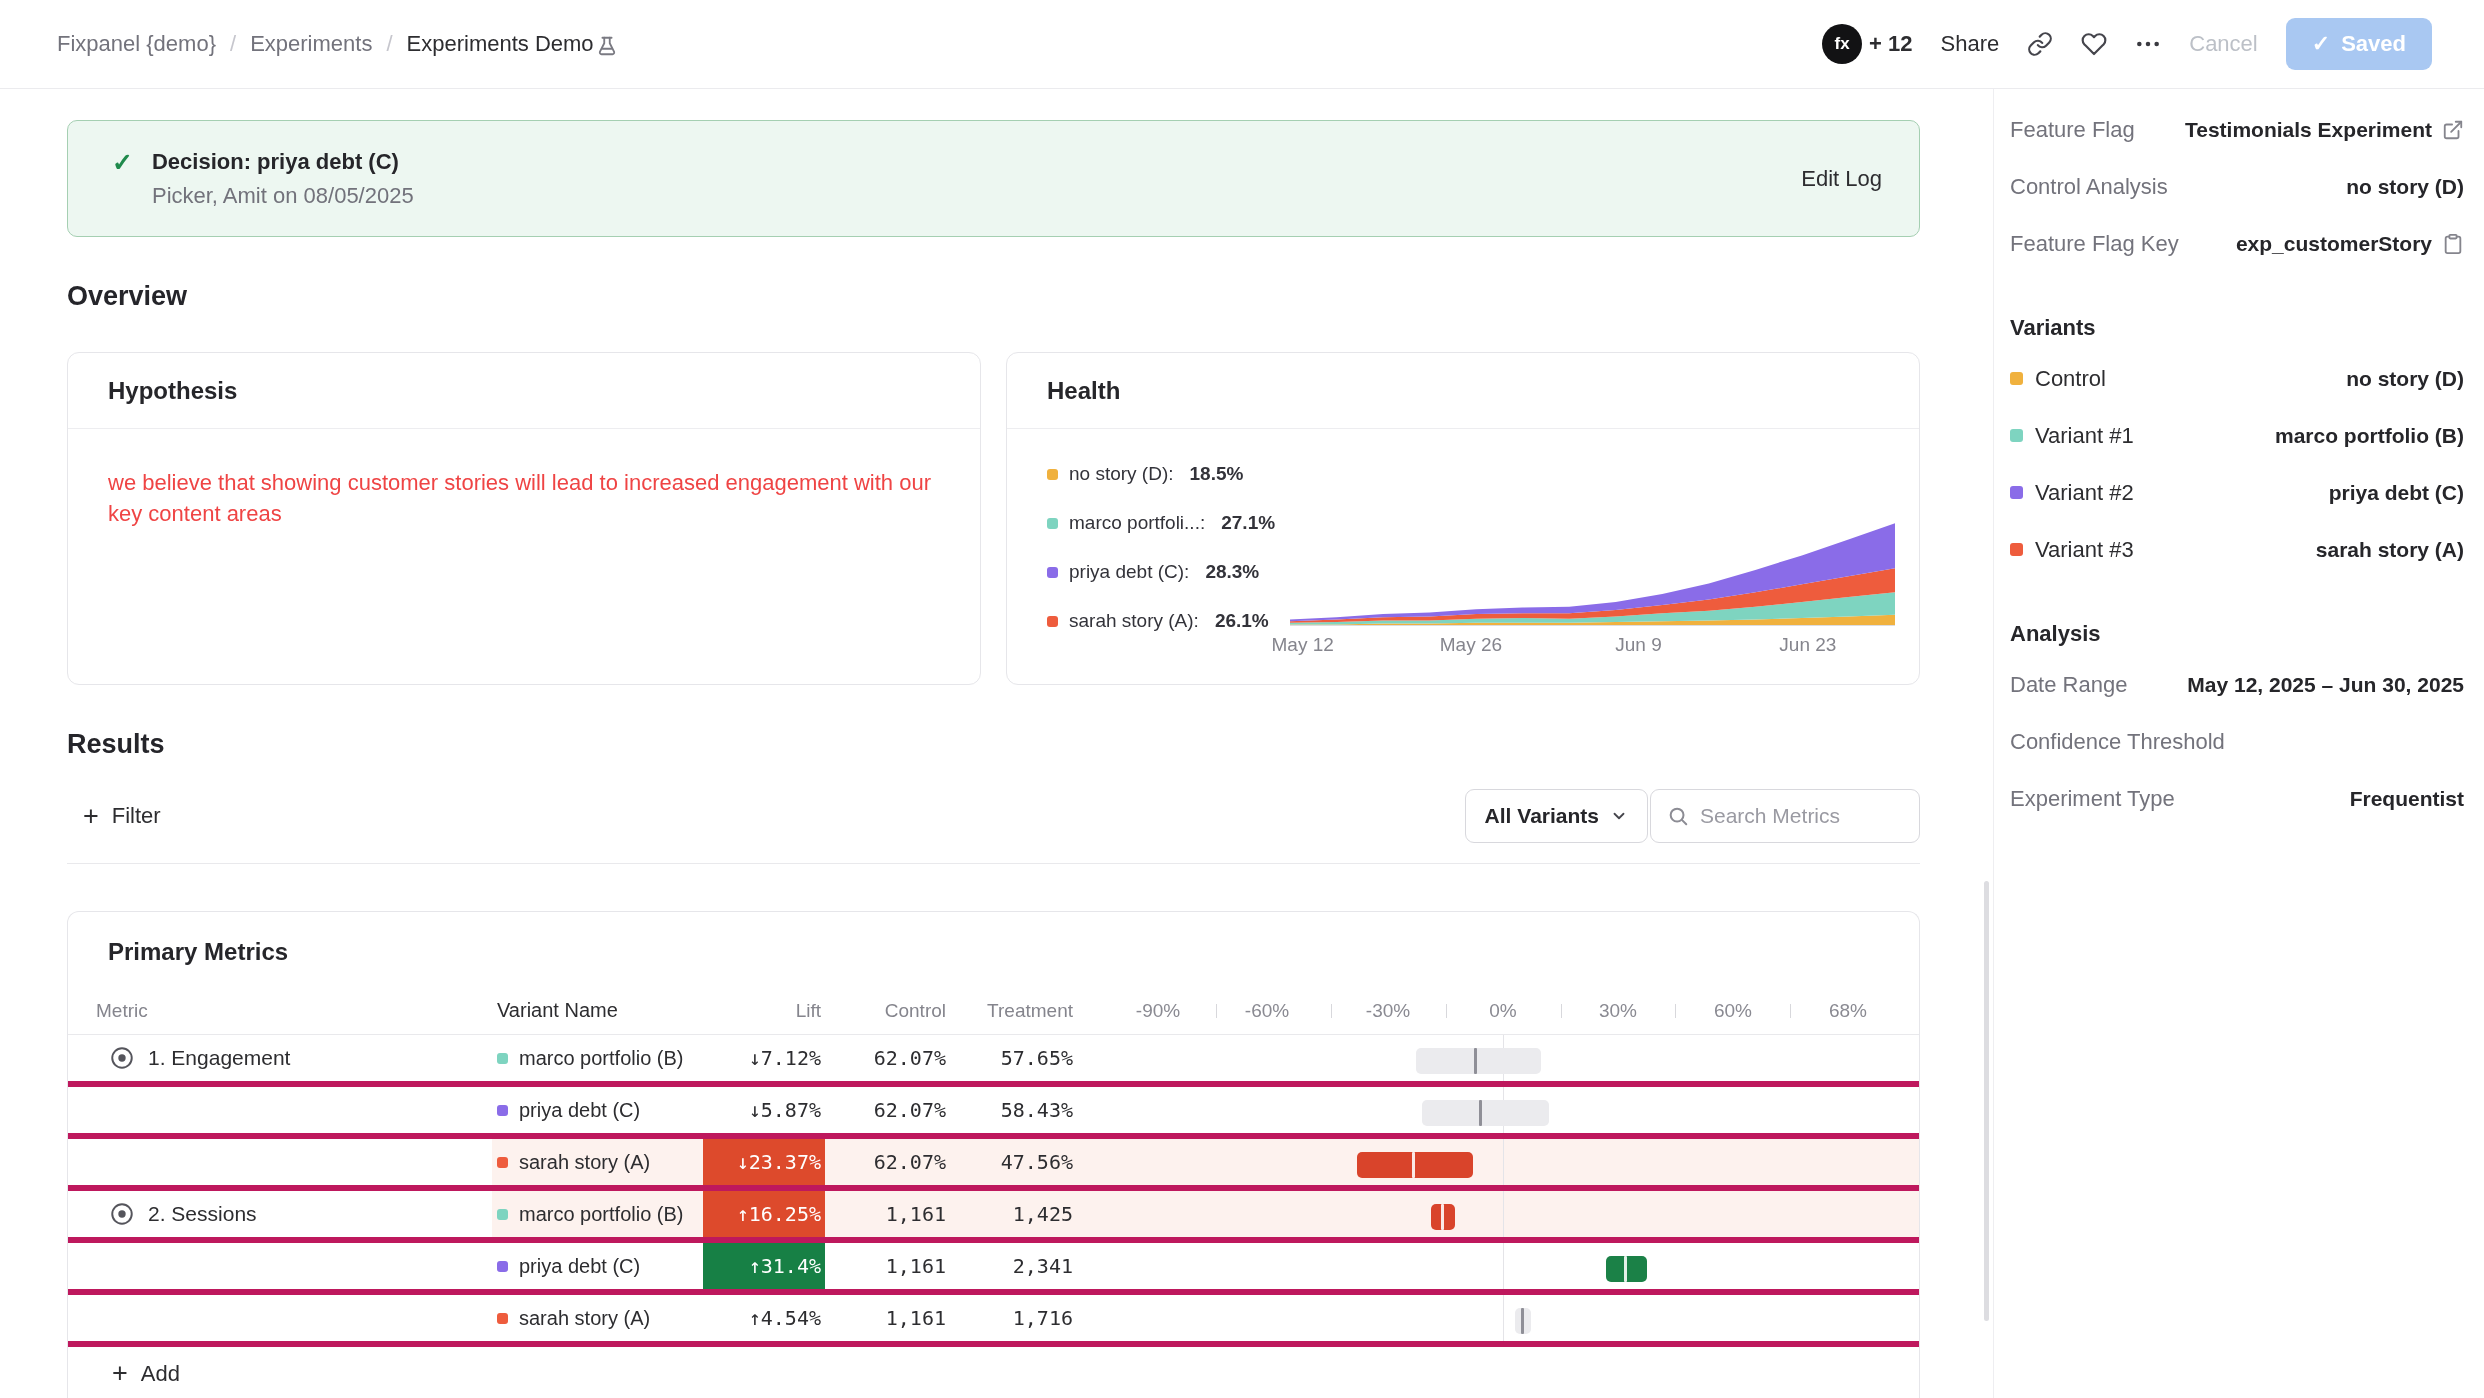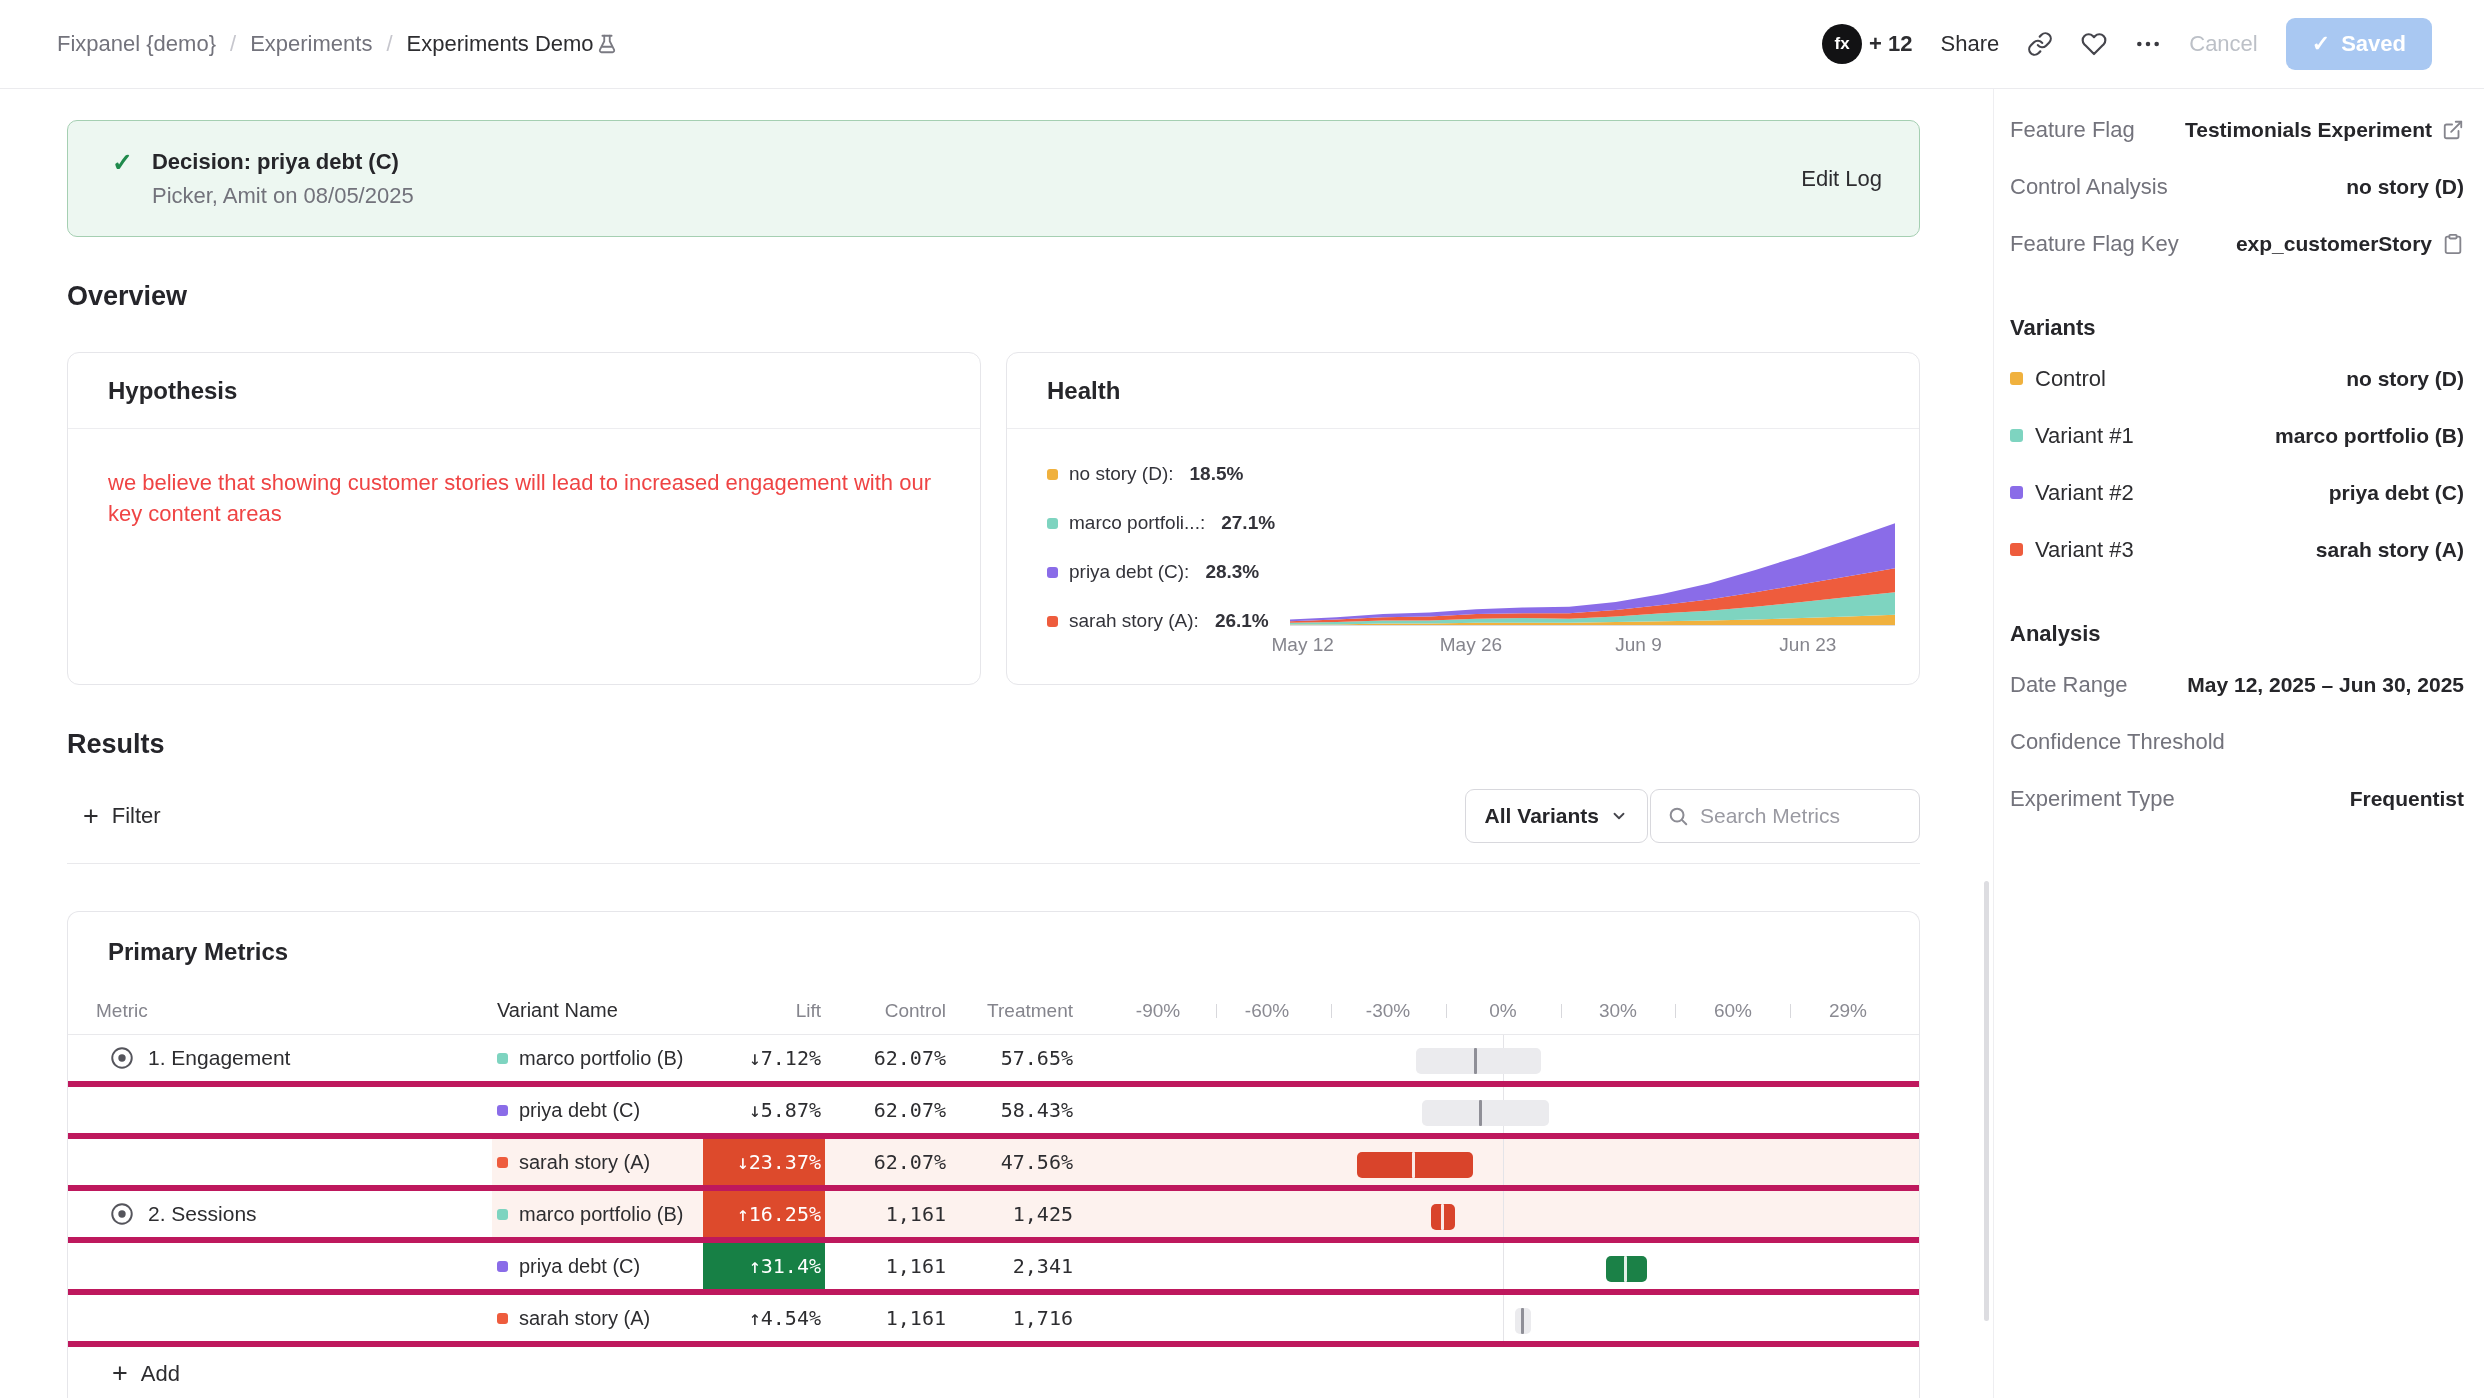--- a/index.html
+++ b/index.html
@@ -7,21 +7,21 @@
   html,body{width:2484px;height:1398px;overflow:hidden;background:#fff;
     font-family:"Liberation Sans",sans-serif;color:#2d2d30}
   svg{display:block}
 
   
   .topbar{height:89px;display:flex;align-items:center;justify-content:space-between;
     padding:0 52px 0 57px;border-bottom:1px solid #ebebee;background:#fff;position:relative;z-index:5}
   .breadcrumb{display:flex;align-items:center;gap:14px;font-size:22px}
   .bc-link{color:#73737c;cursor:pointer}
   .bc-sep{color:#c6c6cd}
-  .bc-current{color:#2d2d30;display:flex;align-items:center;gap:2px}
+  .bc-current{color:#2d2d30;display:flex;align-items:flex-end;gap:2px}
   .topbar-right{display:flex;align-items:center;gap:28px}
   .avatar-group{display:flex;align-items:center;gap:7px}
   .avatar{width:40px;height:40px;border-radius:50%;background:#121214;color:#fff;display:flex;
     align-items:center;justify-content:center;font-size:17px;font-weight:700;cursor:pointer}
   .collab{font-size:22px;font-weight:600}
   .share{font-size:22px;font-weight:500;cursor:pointer}
   .icon-btn{display:flex;align-items:center;color:#45454c;cursor:pointer}
   .btn-cancel{background:none;border:none;font-size:22px;color:#bcc0c7;font-weight:500;font-family:inherit;cursor:pointer}
   .btn-saved{display:flex;align-items:center;gap:11px;border:none;border-radius:9px;
     padding:13px 26px;font-size:22px;font-weight:600;font-family:inherit;color:#fff;background:#a9c8f2;cursor:pointer}
@@ -273,21 +273,21 @@
       <div class="col-lift lift-plain">Lift</div>
       <div class="col-control">Control</div>
       <div class="col-treatment">Treatment</div>
       <div class="col-chart">
         <span class="axl axl-1">-90%</span>
         <span class="axl axl-2">-60%</span>
         <span class="axl axl-3">-30%</span>
         <span class="axl axl-4">0%</span>
         <span class="axl axl-5">30%</span>
         <span class="axl axl-6">60%</span>
-        <span class="axl axl-7">29%</span>
+        <span class="axl axl-7">68%</span>
         <i class="axt axt-1"></i>
         <i class="axt axt-2"></i>
         <i class="axt axt-3"></i>
         <i class="axt axt-4"></i>
         <i class="axt axt-5"></i>
         <i class="axt axt-6"></i>
       </div>
     </div>
 
     <div class="pm-row">

